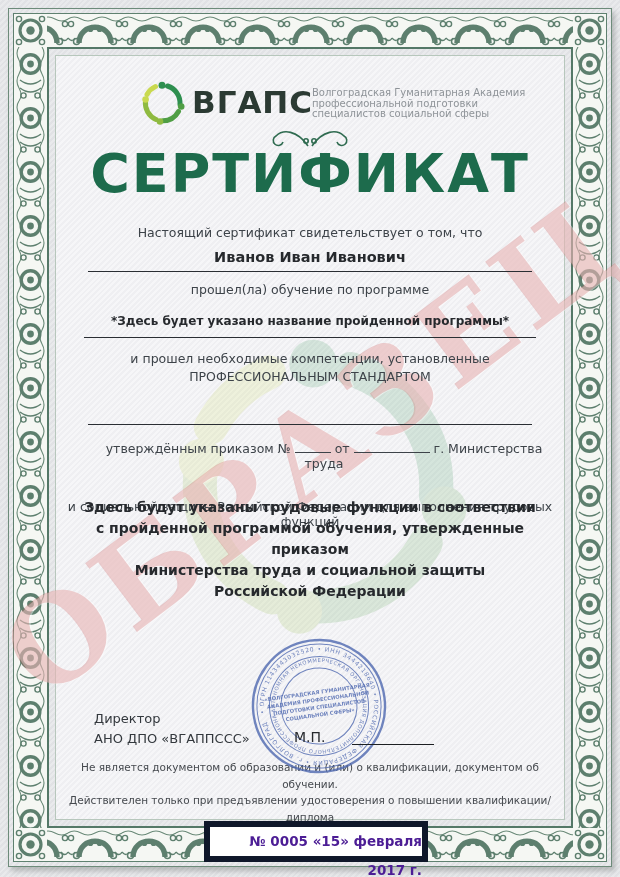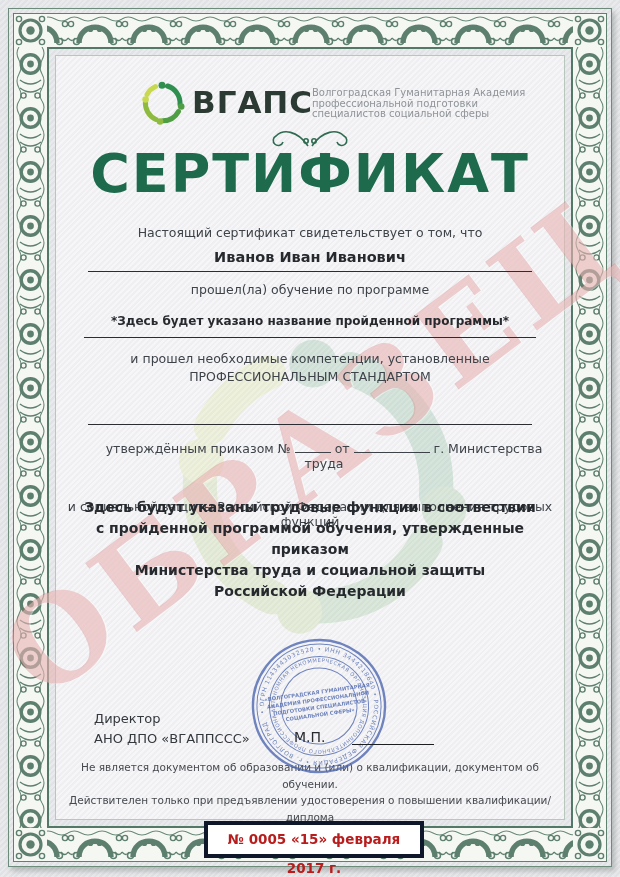--- a/index.html
+++ b/index.html
@@ -66,22 +66,22 @@
 
   .stamp-wrap{left:249px;top:636px;width:140px;height:140px;transform:rotate(-8deg);z-index:2;}
   .stamp-wrap svg{display:block;width:100%;height:100%;}
   .director{left:94px;top:709px;font-size:13px;line-height:20px;color:#33383d;}
   .mp{left:294px;top:729px;font-size:14px;color:#26292d;z-index:3;}
   .sig-line{left:352px;width:82px;top:744px;border-top:1.5px solid #1c1f22;z-index:3;}
 
   .disclaimer{top:759px;font-size:10.5px;line-height:16.5px;color:#45494e;}
 
   .number-box{position:absolute;left:204px;top:821px;width:212px;height:29px;z-index:5;
-    background:#ffffff;border:4px solid #0f172a;text-align:center;line-height:29px;
-    font-size:13.5px;font-weight:bold;color:#b91c1c;}
+    background:#ffffff;border:6px solid #0f172a;text-align:right;line-height:29px;
+    font-size:13.5px;font-weight:bold;color:#4c1d95;}
 </style>
 </head>
 <body>
 
 <svg width="0" height="0" style="position:absolute" aria-hidden="true">
   <defs>
     <pattern id="ornH" width="54" height="33" patternUnits="userSpaceOnUse">
       <rect width="54" height="33" fill="#f5f7f3"></rect>
       <path d="M0,5 q6,-4 13,0 t14,0 t14,0 t13,0" fill="none" stroke="#6a8a78" stroke-width="1.1"></path>
       <path d="M11,29 C11,8 43,8 43,29" fill="none" stroke="#5d7f6e" stroke-width="5.4"></path>

